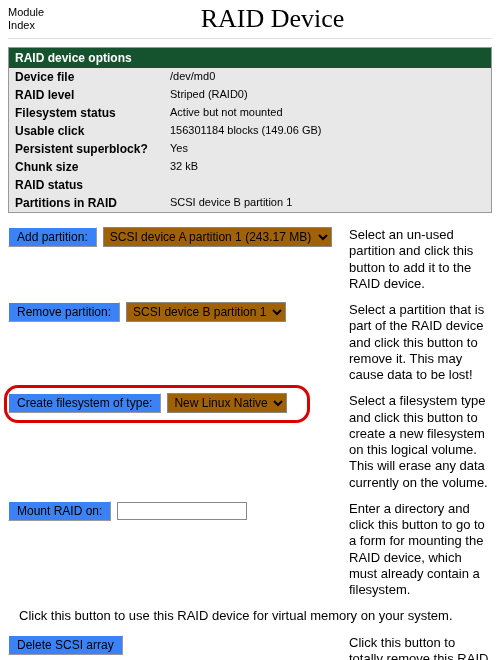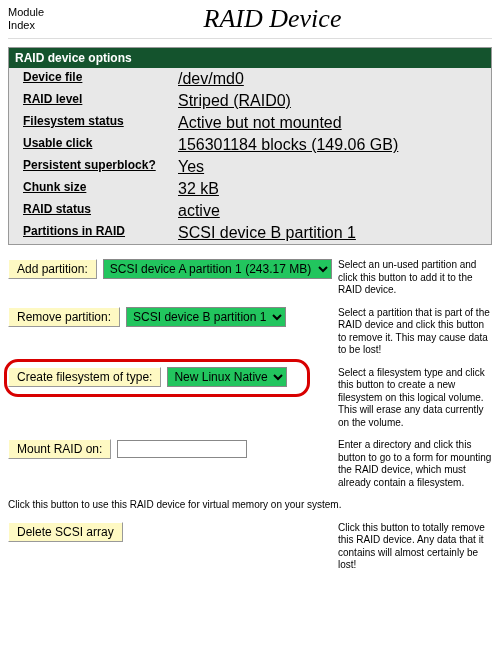--- a/index.html
+++ b/index.html
@@ -7,44 +7,44 @@
     margin: 0;
     padding: 4px 8px;
     font-family: Arial, Helvetica, sans-serif;
     font-size: 12px;
     color: #000;
     background: #fff;
     width: 500px;
   }
   .header-row { display: flex; align-items: center; }
   .module-index { font-size: 11px; line-height: 1.2; width: 45px; }
-  .title-wrap { flex: 1; text-align: center; font-style: italic; }
+  .title-wrap { flex: 1; text-align: center; }
   .title { font-family: "Times New Roman", serif; font-size: 26px; font-weight: normal; }
   hr.sep { border: none; border-top: 1px solid #ddd; margin: 4px 0 8px 0; }
   .panel { border: 1px solid #999; background: #e8e8e8; }
   .panel-header {
     background: #14532d; color: #fff; font-weight: bold;
     padding: 3px 6px; font-size: 12px;
   }
-  .kv-row { display: flex; padding: 2px 14px; text-decoration: underline; }
+  .kv-row { display: flex; padding: 2px 6px; }
   .kv-label { width: 155px; font-weight: bold; font-size: 12px; }
-  .kv-value { flex: 1; font-size: 16px; }
+  .kv-value { flex: 1; font-size: 11px; }
   .kv-value .line2 { display: block; }
   .actions { margin-top: 14px; }
   .action-row { display: flex; align-items: flex-start; margin-bottom: 10px; }
   .action-left { width: 330px; display: flex; align-items: center; gap: 6px; position: relative; }
-  .action-desc { flex: 1; font-size: 10px; line-height: 1.25; }
+  .action-desc { flex: 1; font-size: 13px; line-height: 1.25; margin-left: 11px; }
   .btn {
-    background: #fef9c3; border: 1px solid #999;
+    background: #3b82f6; border: 1px solid #999;
     border-top-color: #fff; border-left-color: #fff;
     padding: 2px 8px; font-size: 12px; font-family: inherit;
     cursor: pointer;
   }
   select {
-    background: #22c55e; border: 1px solid #888;
+    background: #a16207; border: 1px solid #888;
     font-size: 12px; font-family: inherit; padding: 1px 2px;
   }
   input[type="text"] {
     border: 1px solid #888; font-size: 12px; padding: 1px 3px;
     font-family: inherit; height: 18px;
   }
   .circle-highlight {
     position: absolute;
     border: 3px solid #d80000;
     border-radius: 14px;
@@ -87,21 +87,20 @@
       <div class="kv-row">
         <div class="kv-label">Persistent superblock?</div>
         <div class="kv-value"><span>Yes</span></div>
       </div>
       <div class="kv-row">
         <div class="kv-label">Chunk size</div>
         <div class="kv-value"><span>32 kB</span></div>
       </div>
       <div class="kv-row">
         <div class="kv-label">RAID status</div>
-        <div class="kv-value"><span>active</span></div>
       </div>
       <div class="kv-row">
         <div class="kv-label">Partitions in RAID</div>
         <div class="kv-value"><span>SCSI device B partition 1</span></div>
       </div>
     </div>
 </div>
 
 <div class="actions">
 

